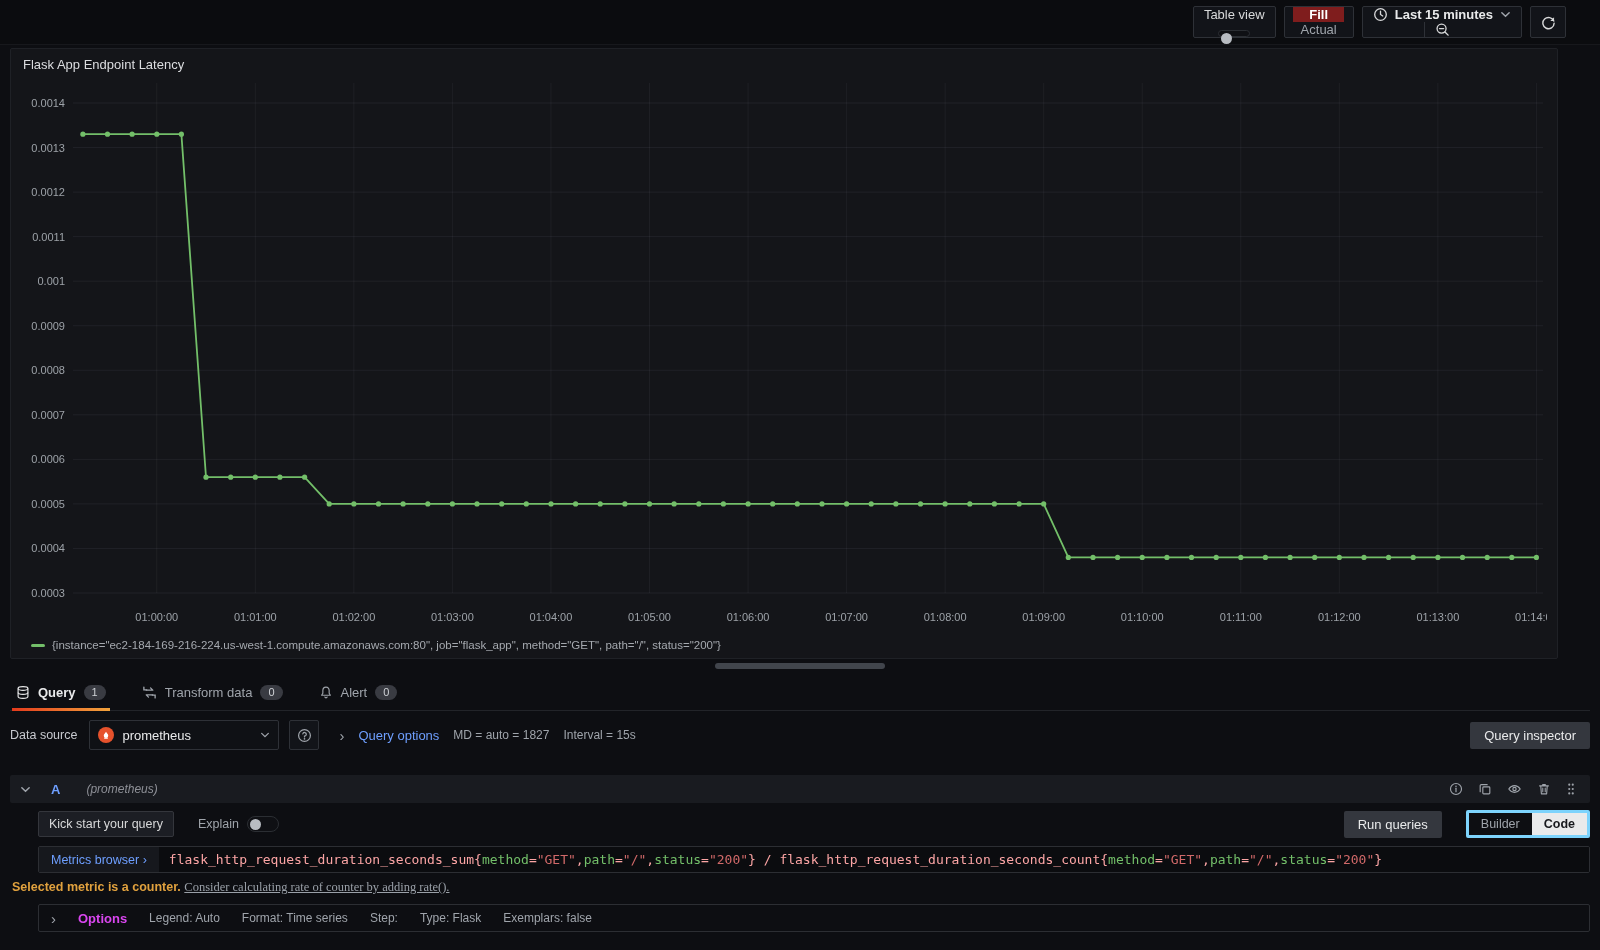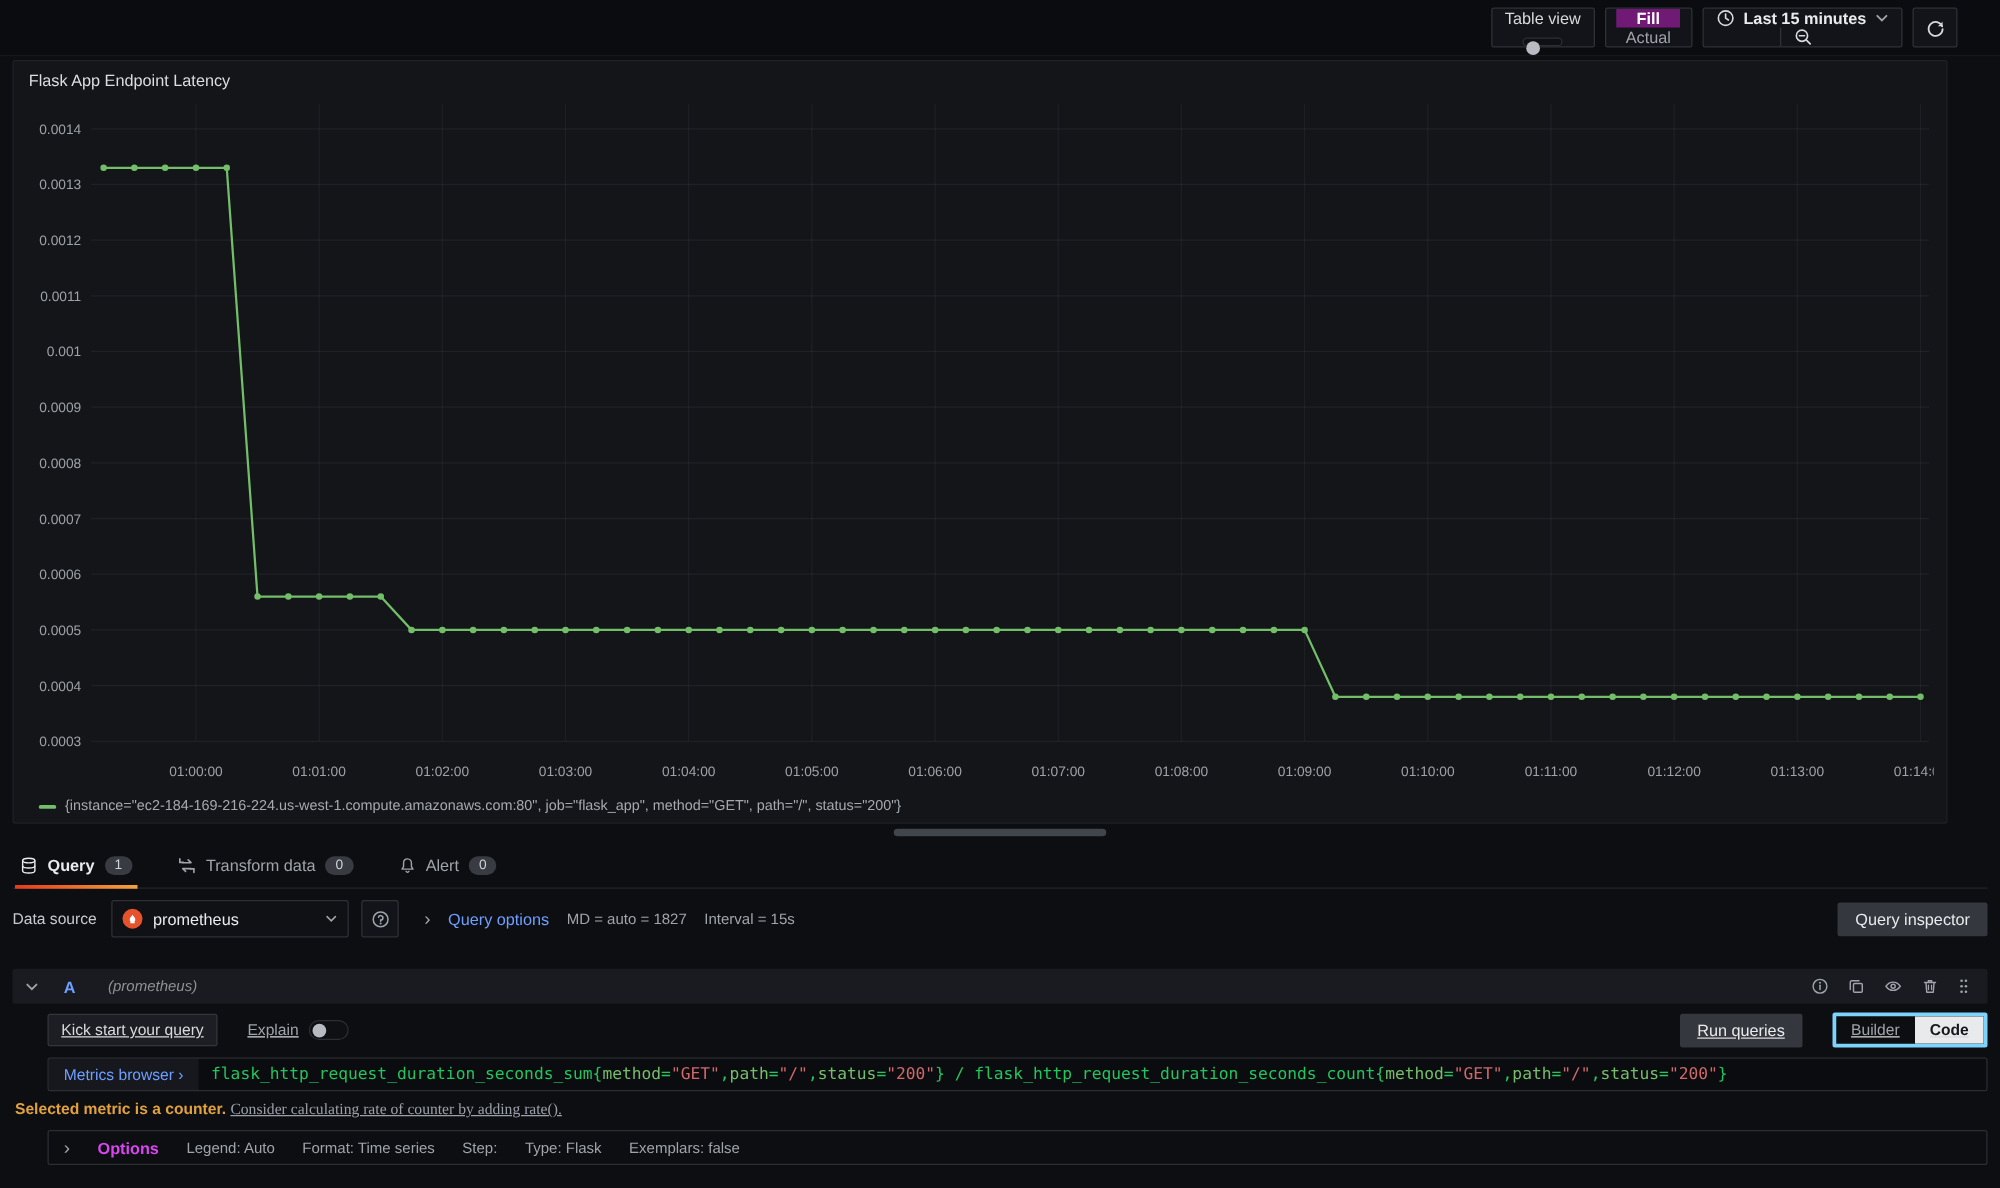--- a/index.html
+++ b/index.html
@@ -13,21 +13,21 @@
   .tb-group { display:flex; align-items:center; border:1px solid #2e3137; border-radius:2px;
     background:#121419; height:32px;flex-direction:column; }
   .tv-group { gap:8px; padding:0 10px; }
   .tv-label { color:#d8d9da; font-size:13px; }
   .switch { width:32px; height:16px; border-radius:9px; background:#0f1014; border:1px solid #2b2e33;
     position:relative; cursor:pointer; }
   .switch .knob { position:absolute; left:2px; top:1.5px; width:11px; height:11px; border-radius:50%;
     background:#b8bcc2; }
   .seg-group { overflow:hidden; }
   .seg { padding:0 16px; height:100%; display:flex; align-items:center; color:#9fa4ab; cursor:pointer; }
-  .seg.active { background:#701a75; color:#fff; font-weight:700;text-align:center; }
+  .seg.active { background:#7f1d1d; color:#fff; font-weight:700;text-align:center; }
   .time-left { display:flex; align-items:center; gap:7px; padding:0 10px; height:100%; cursor:pointer;
     font-weight:700; color:#e9eaeb; }
   .time-zoom { border-left:1px solid #2e3137; width:36px; height:100%; display:flex;
     align-items:center; justify-content:center; cursor:pointer; }
   .icon-btn { width:36px; height:32px; display:flex; align-items:center; justify-content:center;
     cursor:pointer; }
   svg.ic { display:block; }
 
   
   .panel { margin:3px 10px 0 10px; width:1548px; background:#141519; border:1px solid #1f2126;
@@ -70,35 +70,35 @@
     font-size:13px; cursor:pointer; }
 
   
   .qrow-head { margin:25px 10px 0 10px; height:28px; background:#191b20; border-radius:2px;
     display:flex; align-items:center; gap:10px; padding:0 10px; }
   .refid { color:#6e9fff; font-weight:700; margin-left:10px; }
   .ds-hint { color:#8e9097; font-style:italic; font-size:12px; margin-left:16px; }
   .qrow-icons { display:flex; align-items:center; gap:15px; margin-left:auto; padding-right:4px; }
   .qicon { cursor:pointer; display:flex; align-items:center; }
 
-  .kick-row { margin:7px 10px 0 38px; display:flex; align-items:center; gap:24px;text-decoration:underline; }
+  .kick-row { margin:7px 10px 0 38px; display:flex; align-items:center; gap:24px; }
   .btn-outline { background:#1c1e24; border:1px solid #34363c; border-radius:2px; padding:5px 10px;
     font-size:12.5px; color:#d8d9da; cursor:pointer; }
   .explain-wrap { display:flex; align-items:center; gap:8px; color:#9fa4ab; font-size:12.5px; }
   .bc-group { display:flex; border:3px solid #7dd3fc; border-radius:2px; overflow:hidden; }
   .bc-seg { padding:4px 12px; font-size:12.5px; color:#9fa4ab; cursor:pointer; }
   .bc-seg.active { background:#e9eaeb; color:#17181c; font-weight:700; }
 
   .editor-row { margin:8px 10px 0 38px; display:flex; border:1px solid #2c2e33; border-radius:2px;
     overflow:hidden; }
   .mb-cell { background:#16181d; padding:5px 12px; white-space:nowrap; font-size:12.5px;
     display:flex; align-items:center; cursor:pointer;text-align:right; }
   .code-cell { flex:1; background:#0b0c0f; padding:5px 10px; white-space:pre; overflow:hidden;
     font-family:"DejaVu Sans Mono","Liberation Mono",monospace; font-size:13px; color:#d8d9da; }
-  .tok-l { color:#73bf69; } .tok-s { color:#d16969; } .tok-p { color:#22c55e; }
+  .tok-l { color:#73bf69; } .tok-s { color:#d16969; } .tok-p { color:#fca5a5; }
 
   .warn-row { margin:7px 10px 0 12px; font-size:12.5px; }
   .warn-strong { color:#e0a13e; font-weight:700; }
   .warn-link { color:#9aa0a8; text-decoration:underline; cursor:pointer;font-family:Liberation Serif, serif; }
 
   .options-row { margin:9px 10px 0 38px; border:1px solid #2c2e33; border-radius:2px; height:28px;
     display:flex; align-items:center; gap:22px; padding:0 12px; font-size:12px; color:#9fa4ab;
     cursor:pointer; }
   .options-row .opt-title { color:#d946ef; font-weight:700; font-size:13px; }
 </style>

